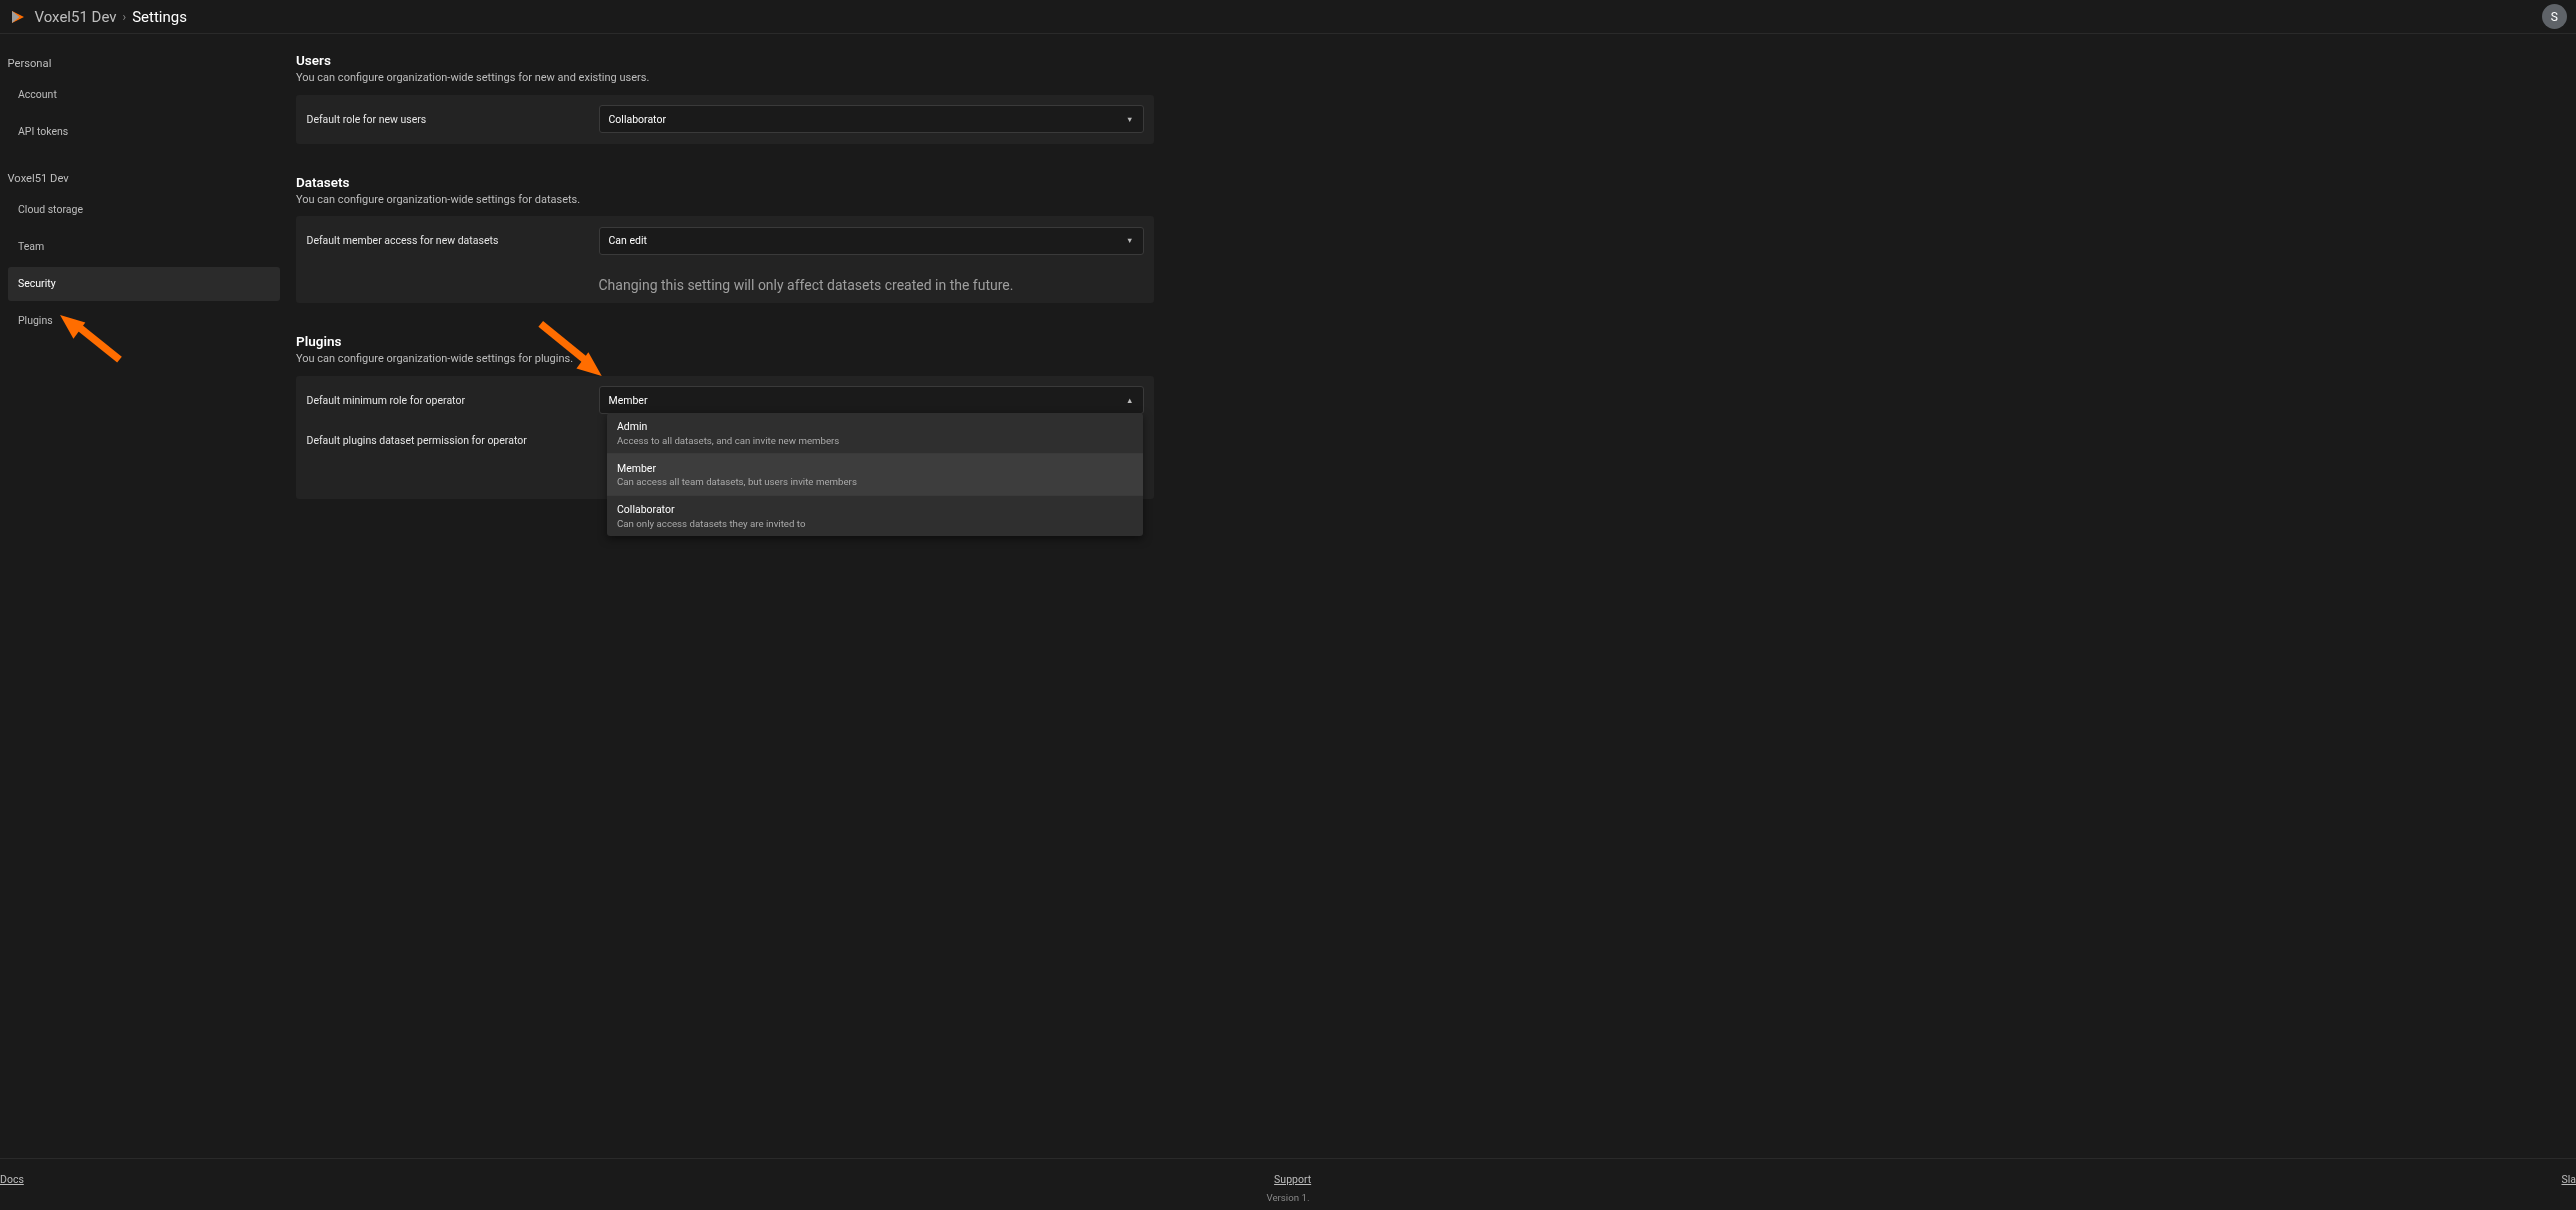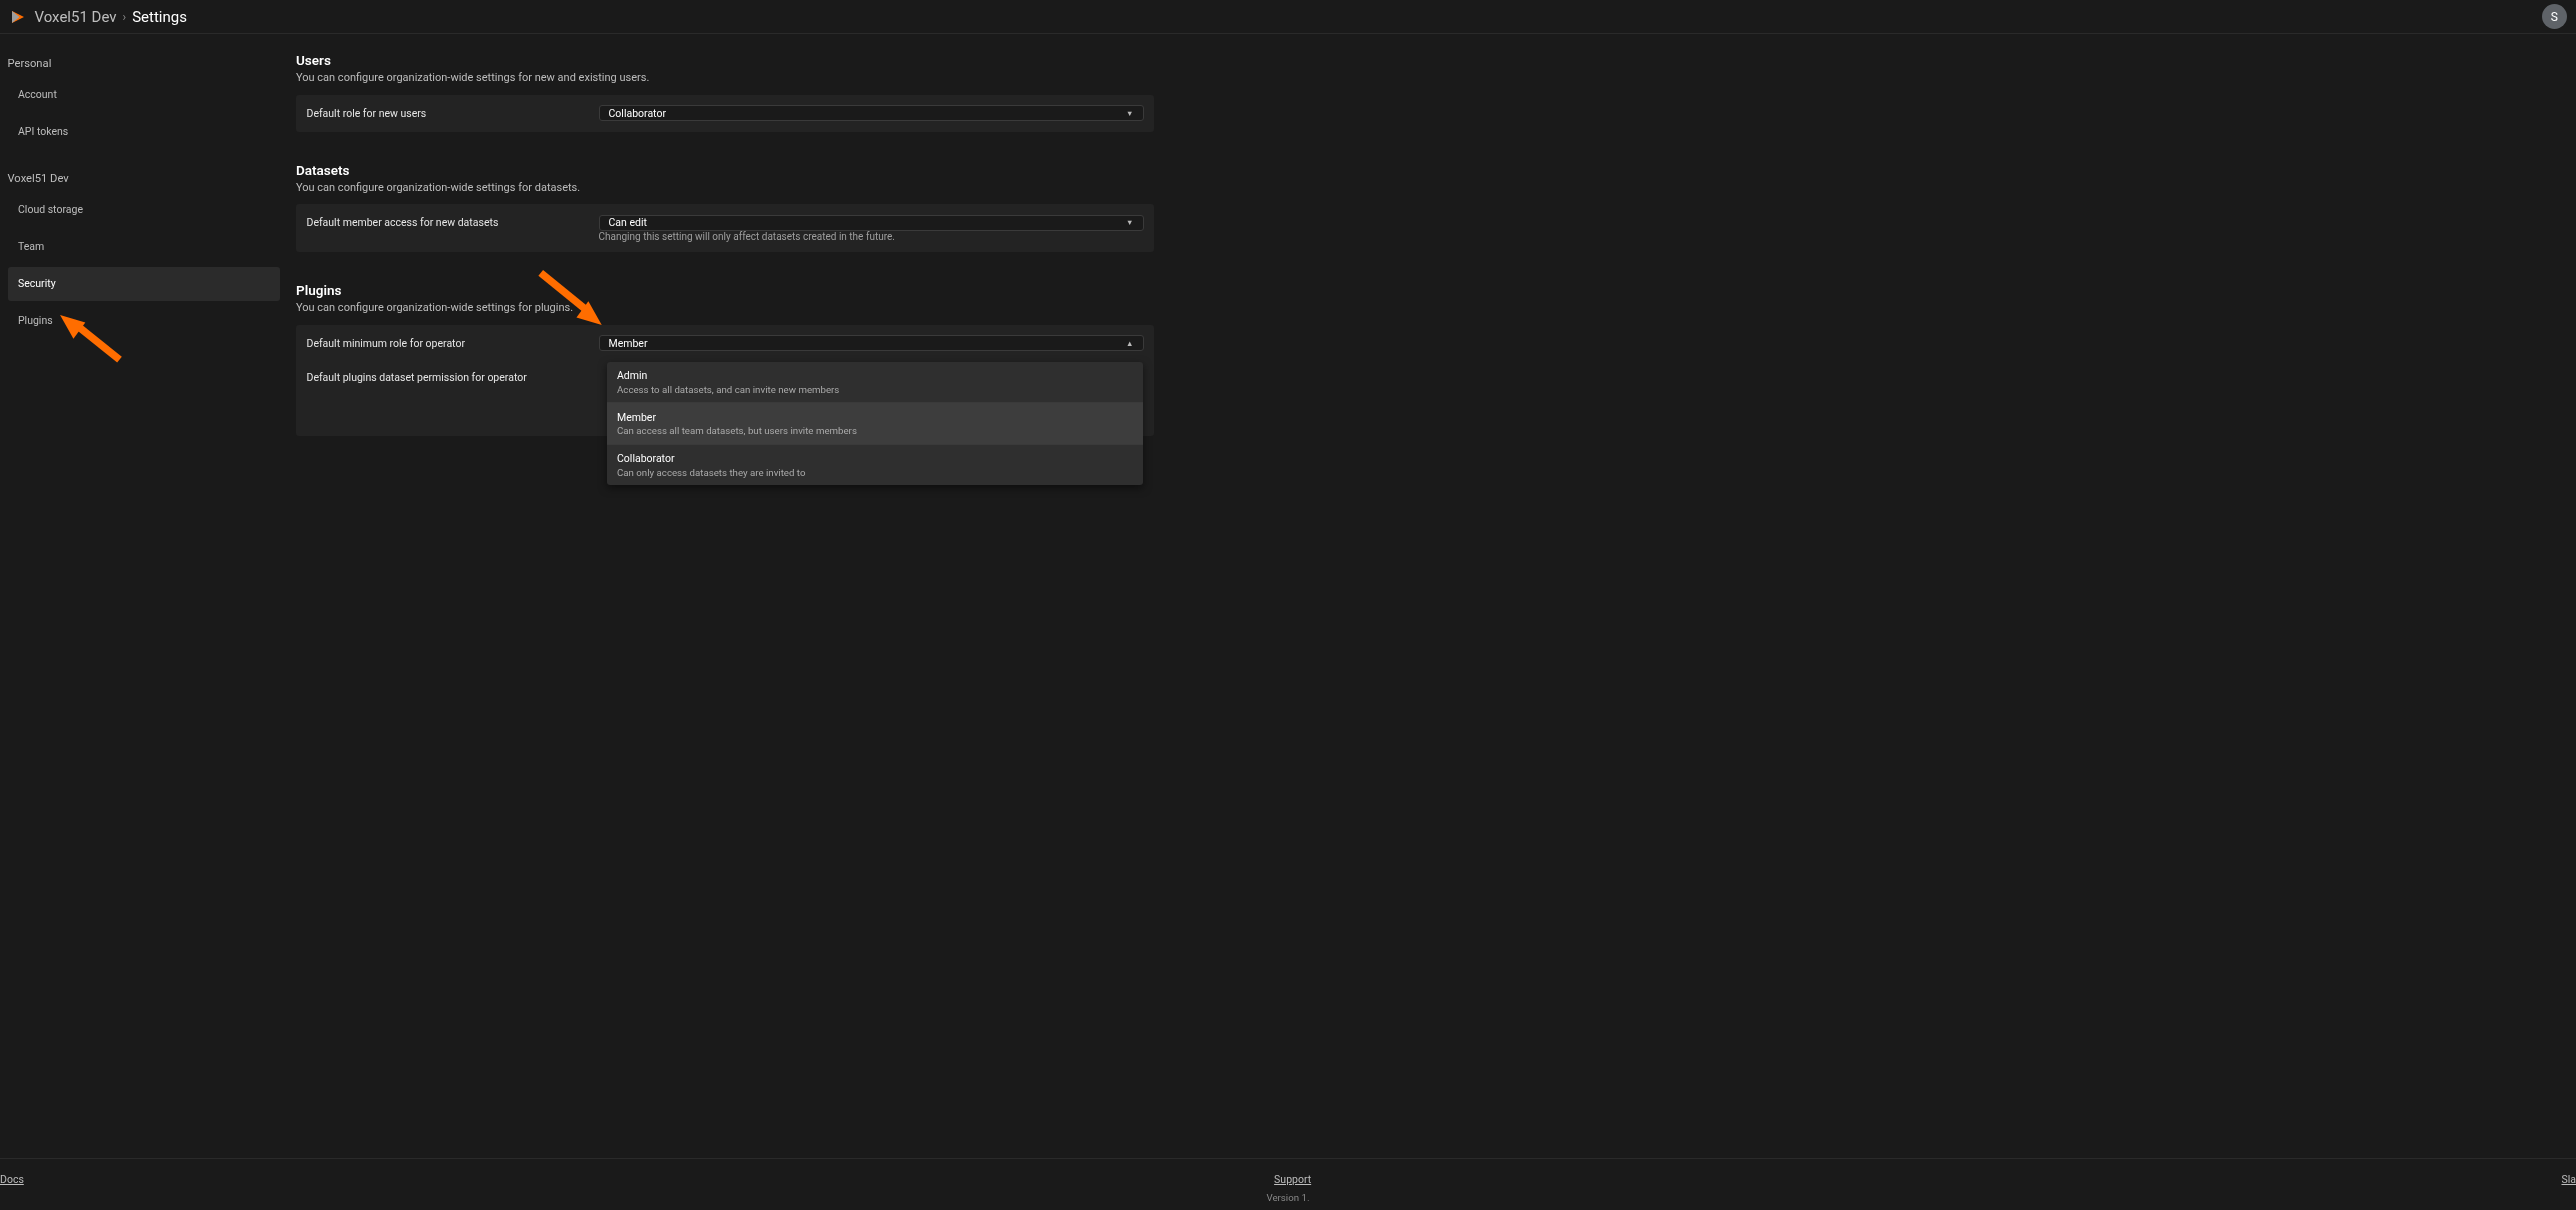--- a/index.html
+++ b/index.html
@@ -103,38 +103,38 @@
   .row-label {
     flex: 0 0 277px;
     color: #e6e6e6;
     font-size: 10.5px;
   }
   .select {
     flex: 1;
     background: #1a1a1a;
     border: 0.7px solid #3a3a3a;
     border-radius: 3px;
-    height: 16px;
+    height: 28px;
     display: flex;
     align-items: center;
     padding: 0 9px;
     color: #fff;
     font-size: 10.5px;
     position: relative;
     cursor: pointer;
   }
   .select .caret {
     margin-left: auto;
     font-size: 7.5px;
     color: #bbb;
   }
   .hint {
-    font-size: 10px;
+    font-size: 14px;
     color: #9e9e9e;
-    margin-top: 0;
+    margin-top: 22px;
     margin-left: 292px;
   }
   .dropdown {
     position: absolute;
     top: 25.5px;
     left: 7px; right: 0;
     background: #2f2f2f;
     border-radius: 3px;
     box-shadow: 0 3px 9px rgba(0,0,0,0.5);
     z-index: 10;

